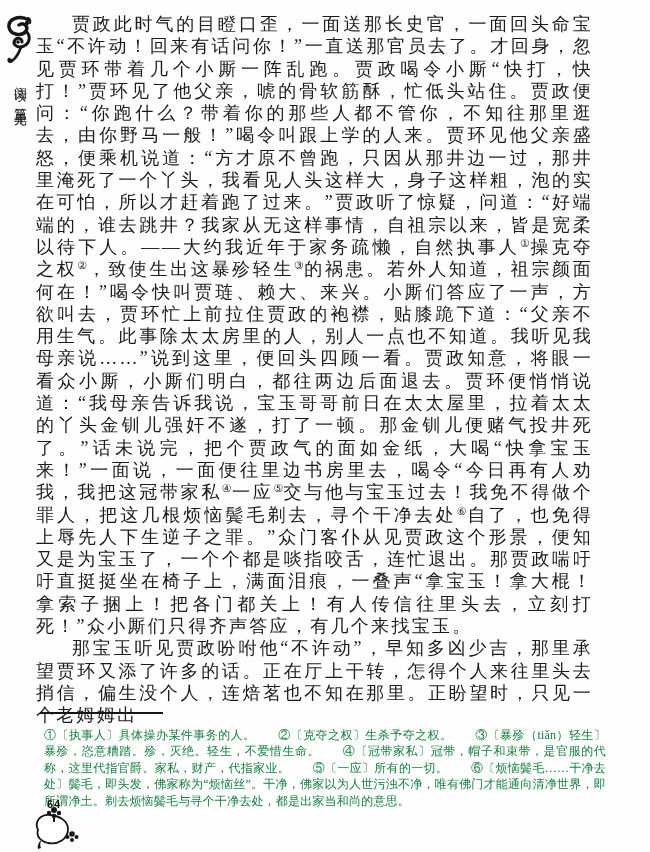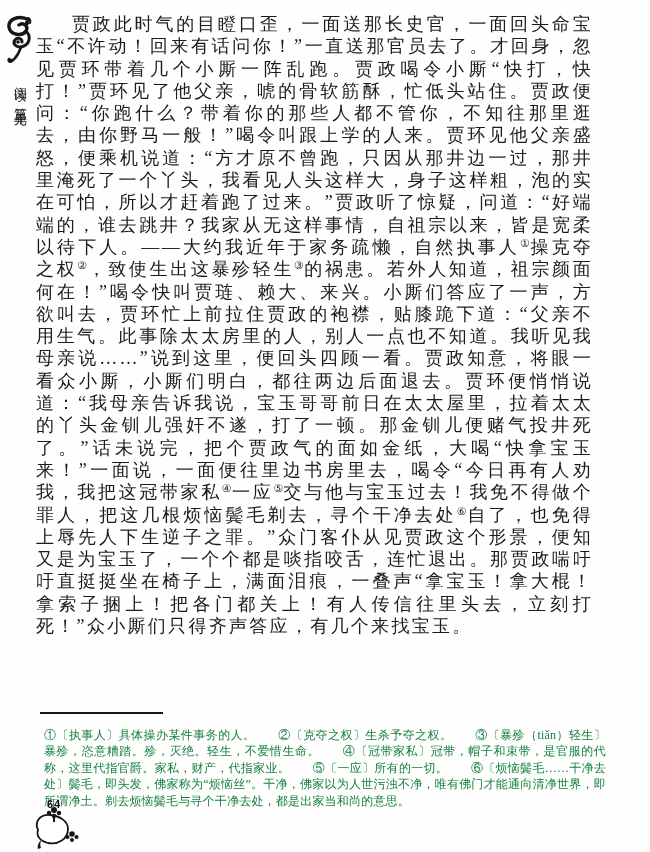--- a/index.html
+++ b/index.html
@@ -69,20 +69,21 @@
       <circle cx="23" cy="9" r="2.2"></circle>
       <circle cx="14" cy="28" r="1.8"></circle>
       <circle cx="7" cy="46" r="1.6"></circle>
     </g>
   </svg>
 
   <div class="sidebar-label">阅读·第三单元</div>
 
   <div class="body-text">
       <p class="indent">贾政此时气的目瞪口歪，一面送那长史官，一面回头命宝玉“不许动！回来有话问你！”一直送那官员去了。才回身，忽见贾环带着几个小厮一阵乱跑。贾政喝令小厮“快打，快打！”贾环见了他父亲，唬的骨软筋酥，忙低头站住。贾政便问：“你跑什么？带着你的那些人都不管你，不知往那里逛去，由你野马一般！”喝令叫跟上学的人来。贾环见他父亲盛怒，便乘机说道：“方才原不曾跑，只因从那井边一过，那井里淹死了一个丫头，我看见人头这样大，身子这样粗，泡的实在可怕，所以才赶着跑了过来。”贾政听了惊疑，问道：“好端端的，谁去跳井？我家从无这样事情，自祖宗以来，皆是宽柔以待下人。——大约我近年于家务疏懒，自然执事人<sup class="fnref">①</sup>操克夺之权<sup class="fnref">②</sup>，致使生出这暴殄轻生<sup class="fnref">③</sup>的祸患。若外人知道，祖宗颜面何在！”喝令快叫贾琏、赖大、来兴。小厮们答应了一声，方欲叫去，贾环忙上前拉住贾政的袍襟，贴膝跪下道：“父亲不用生气。此事除太太房里的人，别人一点也不知道。我听见我母亲说……”说到这里，便回头四顾一看。贾政知意，将眼一看众小厮，小厮们明白，都往两边后面退去。贾环便悄悄说道：“我母亲告诉我说，宝玉哥哥前日在太太屋里，拉着太太的丫头金钏儿强奸不遂，打了一顿。那金钏儿便赌气投井死了。”话未说完，把个贾政气的面如金纸，大喝“快拿宝玉来！”一面说，一面便往里边书房里去，喝令“今日再有人劝我，我把这冠带家私<sup class="fnref">④</sup>一应<sup class="fnref">⑤</sup>交与他与宝玉过去！我免不得做个罪人，把这几根烦恼鬓毛剃去，寻个干净去处<sup class="fnref">⑥</sup>自了，也免得上辱先人下生逆子之罪。”众门客仆从见贾政这个形景，便知又是为宝玉了，一个个都是啖指咬舌，连忙退出。那贾政喘吁吁直挺挺坐在椅子上，满面泪痕，一叠声“拿宝玉！拿大棍！拿索子捆上！把各门都关上！有人传信往里头去，立刻打死！”众小厮们只得齐声答应，有几个来找宝玉。</p>
+      <p class="indent">那宝玉听见贾政吩咐他“不许动”，早知多凶少吉，那里承望贾环又添了许多的话。正在厅上干转，怎得个人来往里头去捎信，偏生没个人，连焙茗也不知在那里。正盼望时，只见一个老姆姆出</p>
     </div>
 
   <div class="fn-rule"></div>
 
   <div class="footnotes"><span class="fn-entry">①〔执事人〕具体操办某件事务的人。</span><span class="fn-entry">②〔克夺之权〕生杀予夺之权。</span><span class="fn-entry">③〔暴殄（tiǎn）轻生〕暴殄，恣意糟踏。殄，灭绝。轻生，不爱惜生命。</span><span class="fn-entry">④〔冠带家私〕冠带，帽子和束带，是官服的代称，这里代指官爵。家私，财产，代指家业。</span><span class="fn-entry">⑤〔一应〕所有的一切。</span><span class="fn-entry">⑥〔烦恼鬓毛……干净去处〕鬓毛，即头发，佛家称为“烦恼丝”。干净，佛家以为人世污浊不净，唯有佛门才能通向清净世界，即所谓净土。剃去烦恼鬓毛与寻个干净去处，都是出家当和尚的意思。</span></div>
 
   <svg class="flower" viewBox="0 0 54 46" aria-hidden="true">
     <g fill="#ffffff" stroke="#161616" stroke-width="1.8">
       <path d="M8,26 C4,18 10,10 20,11 C30,12 38,17 38,25 C38,35 28,41 18,39 C10,37 6,32 8,26 Z"></path>
     </g>

